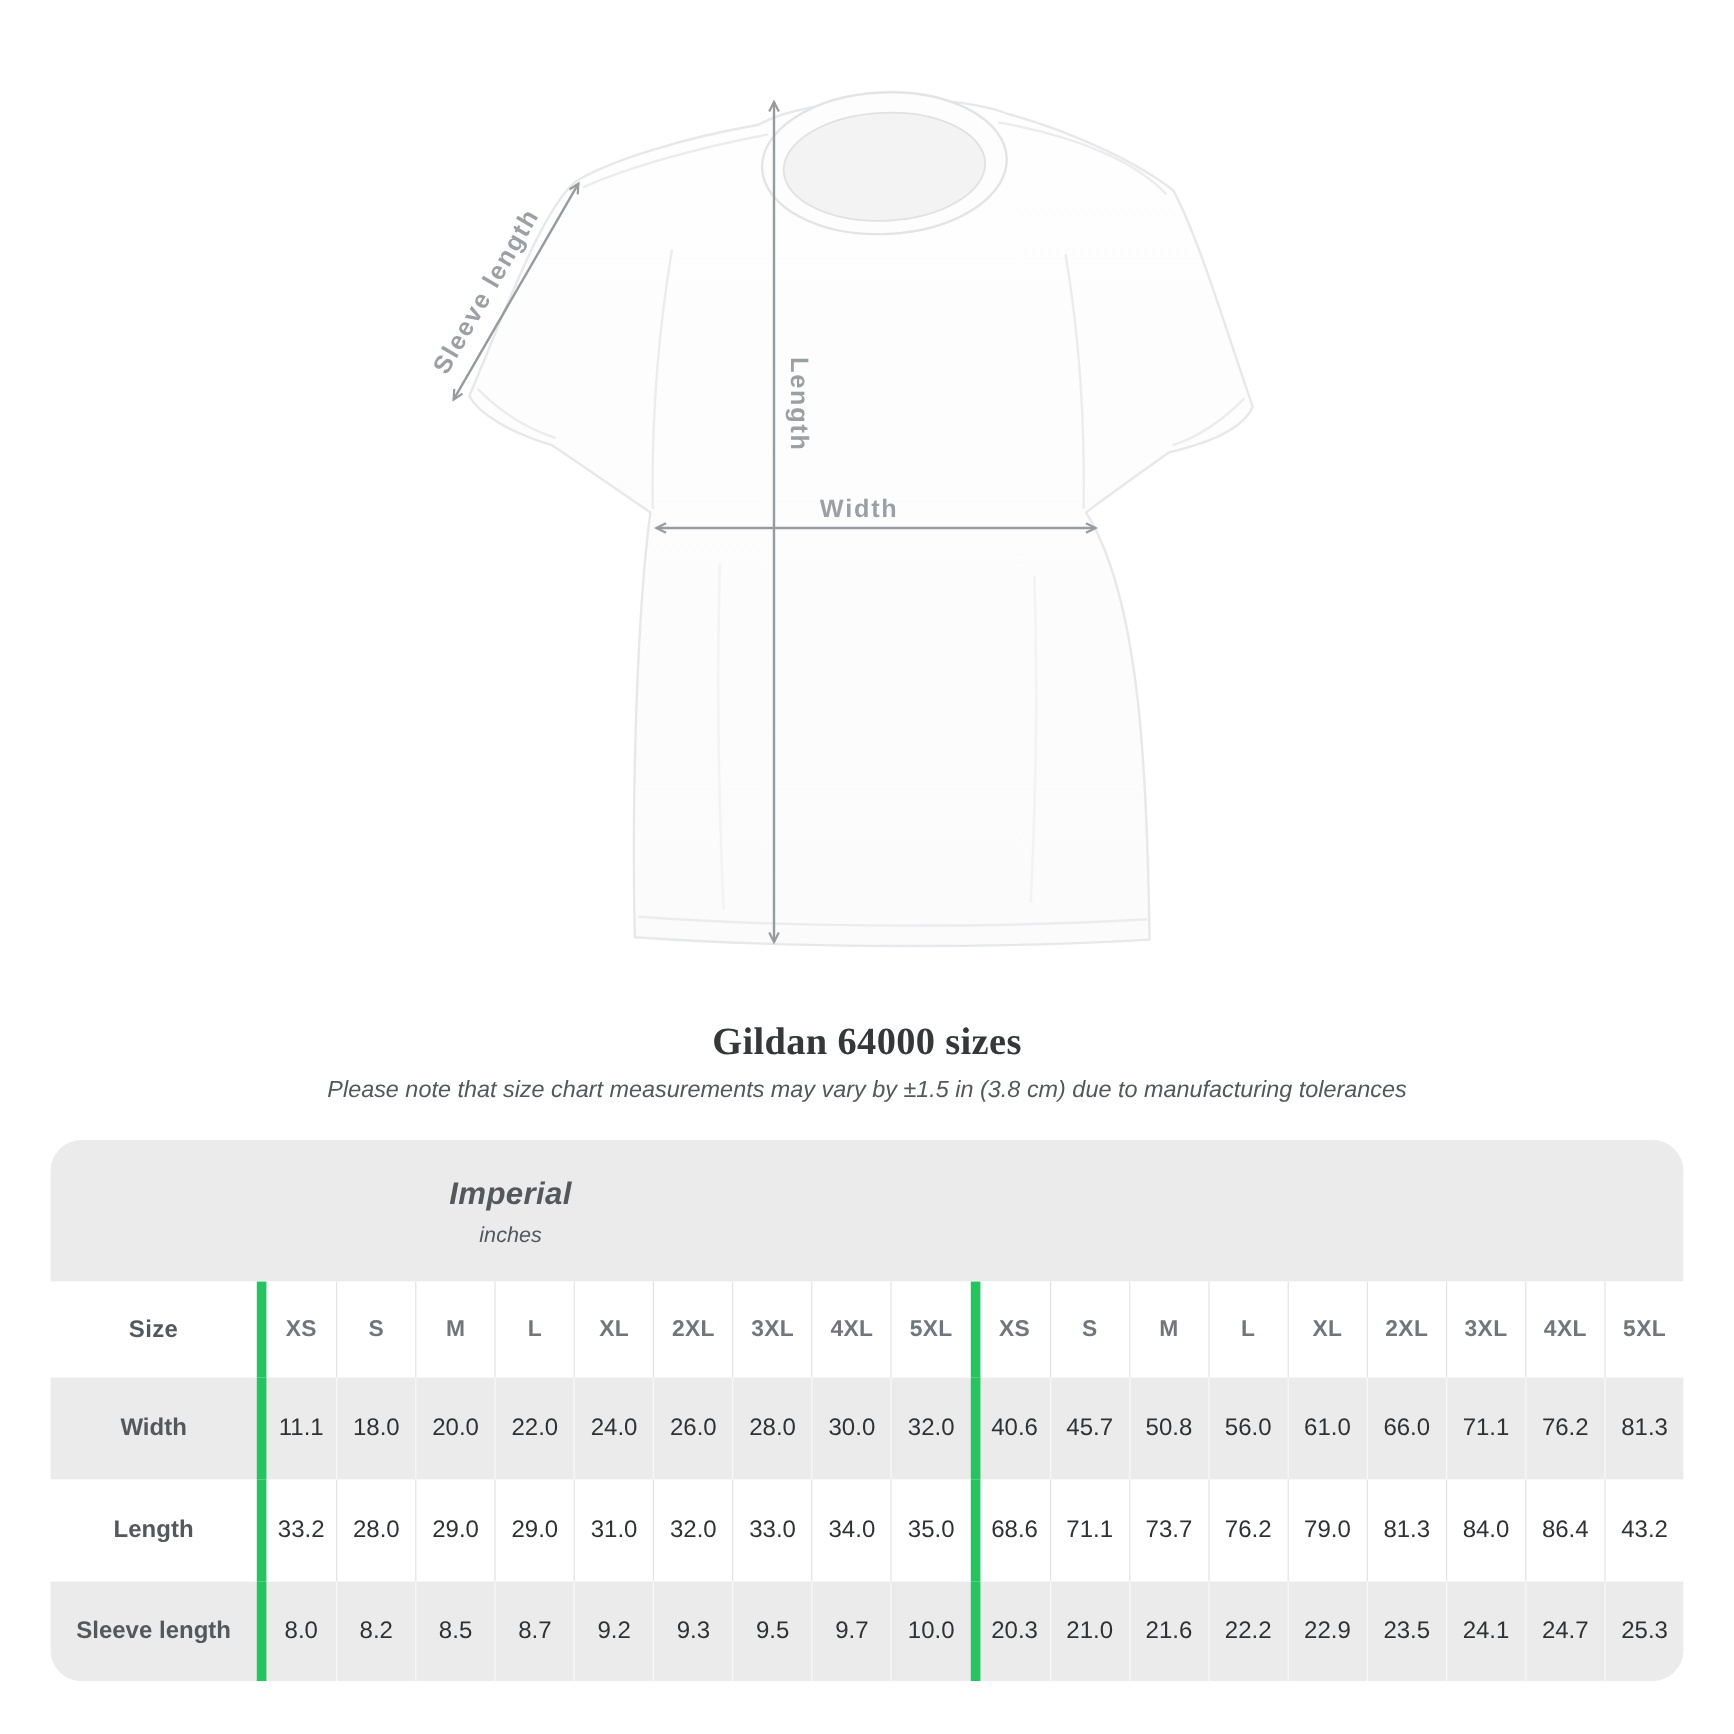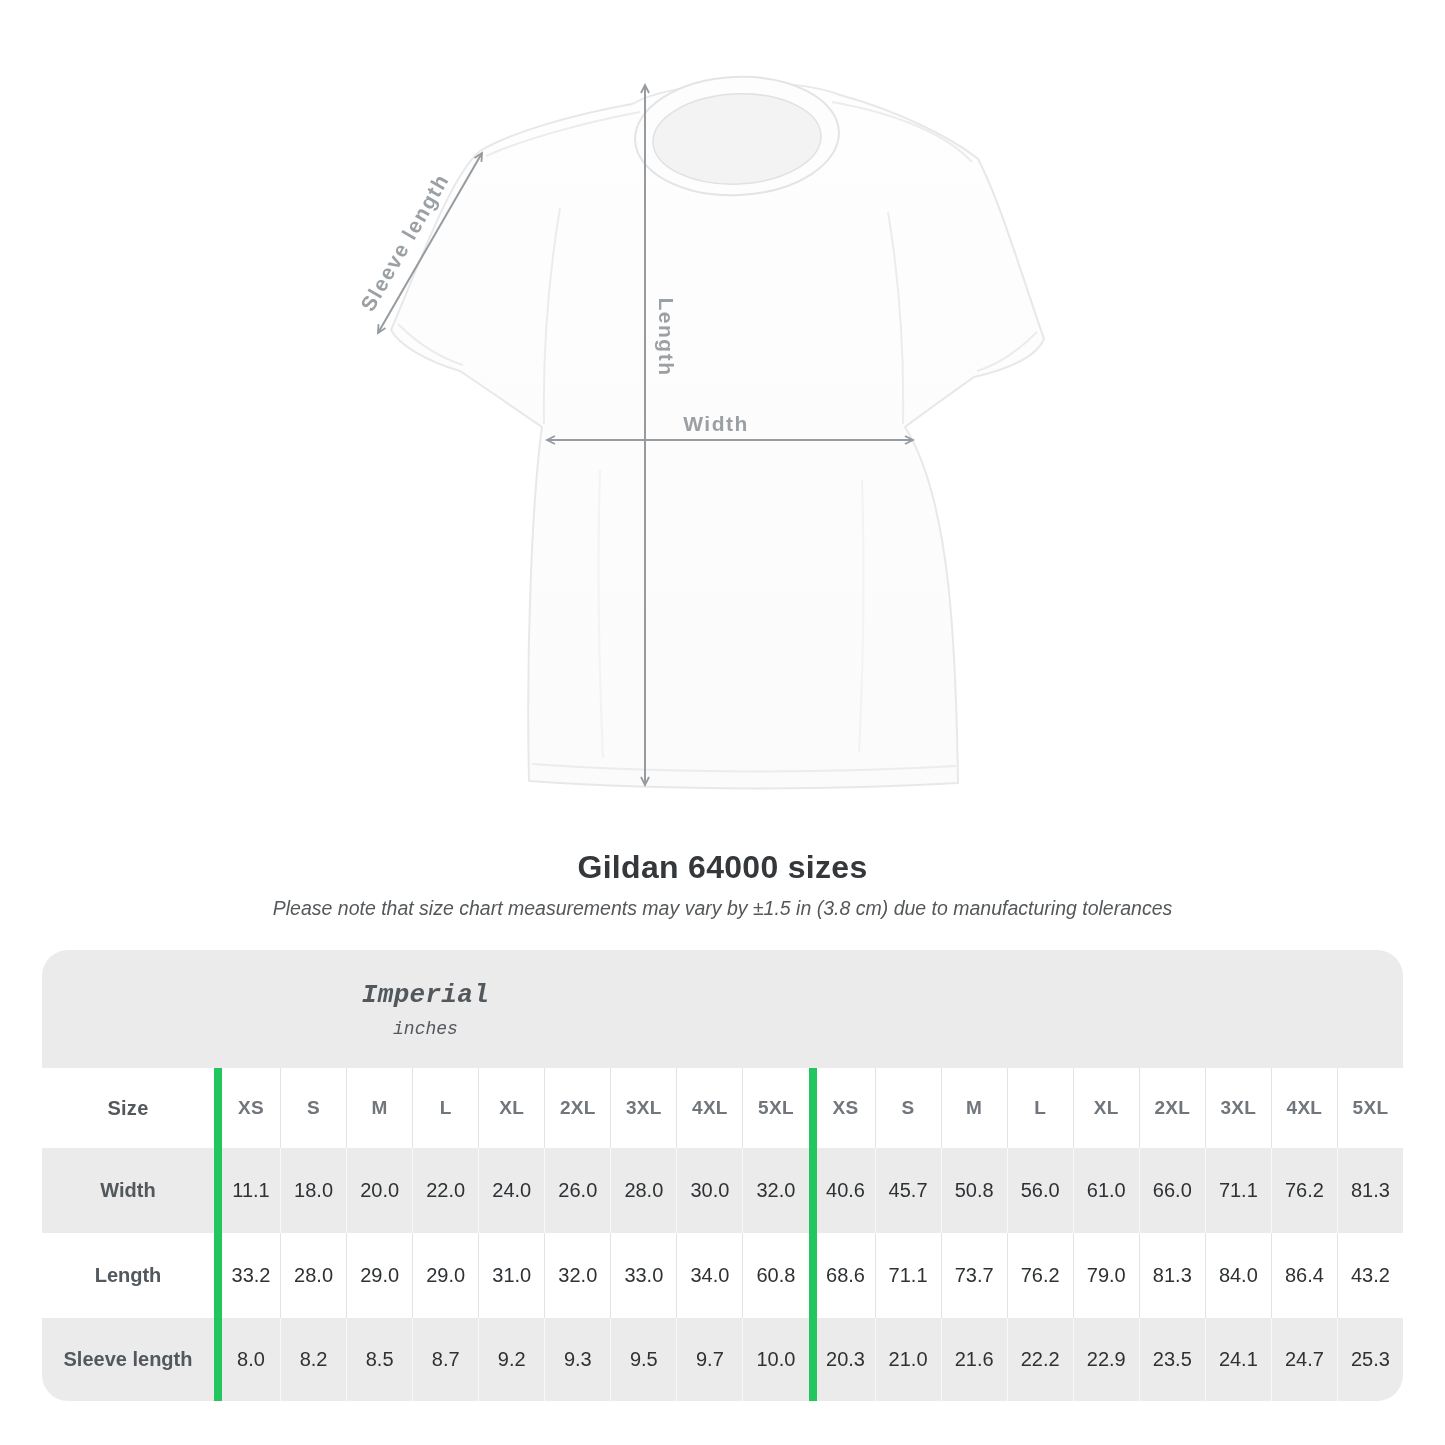--- a/index.html
+++ b/index.html
@@ -4,28 +4,28 @@
 <style>
   * { margin:0; padding:0; box-sizing:border-box; }
   html, body { width:1445px; height:1445px; background:#ffffff; }
   body { font-family:"Liberation Sans", sans-serif; position:relative; overflow:hidden; }
 
   .shirt-svg { position:absolute; top:0; left:0; }
   .diag-label { font-family:"Liberation Sans", sans-serif; font-size:21px; font-weight:700;
                 fill:#9ba0a4; letter-spacing:1.5px; }
 
   .title { position:absolute; top:849px; left:0; width:100%; text-align:center;
-           font-size:32px; font-weight:700; color:#34383b; letter-spacing:0.3px; }
+           font-size:32px; font-weight:700; color:#34383b; letter-spacing:0.3px;font-family:Liberation Serif, serif; }
   .subtitle { position:absolute; top:897px; left:0; width:100%; text-align:center;
               font-size:19.5px; font-style:italic; color:#54585b; }
 
   .size-table { position:absolute; top:950px; left:42px; width:1361px;
                 border-radius:26px; overflow:hidden; background:#ffffff; }
 
-  .unit-band { display:flex; height:118px; background:#ebebeb;font-family:Liberation Mono, monospace; }
+  .unit-band { display:flex; height:118px; background:#ebebeb; }
   .unit-group { display:flex; flex-direction:column; justify-content:center; align-items:center; gap:9px; }
   .unit-group.imperial { width:56.35%; }
   .unit-group.metric { flex:1; }
   .unit-name { font-size:26px; font-weight:700; font-style:italic; color:#53585d; letter-spacing:0.3px; }
   .unit-sub  { font-size:18px; font-style:italic; color:#53585d; }
 
   .trow { display:grid; grid-template-columns:172px repeat(18, 1fr); }
   .trow.header { height:80px; background:#ffffff; --sep:#e3e3e3; }
   .trow.white  { background:#ffffff; --sep:#e3e3e3; }
   .trow.gray   { background:#ebebeb; --sep:#f8f8f8; }
@@ -146,21 +146,21 @@
   <div class="trow white r2">
     <div class="cell rlabel">Length</div>
     <div class="cell major">33.2</div>
     <div class="cell sep">28.0</div>
     <div class="cell sep">29.0</div>
     <div class="cell sep">29.0</div>
     <div class="cell sep">31.0</div>
     <div class="cell sep">32.0</div>
     <div class="cell sep">33.0</div>
     <div class="cell sep">34.0</div>
-    <div class="cell sep">60.8</div>
+    <div class="cell sep">35.0</div>
     <div class="cell major">68.6</div>
     <div class="cell sep">71.1</div>
     <div class="cell sep">73.7</div>
     <div class="cell sep">76.2</div>
     <div class="cell sep">79.0</div>
     <div class="cell sep">81.3</div>
     <div class="cell sep">84.0</div>
     <div class="cell sep">86.4</div>
     <div class="cell sep">43.2</div>
   </div>

